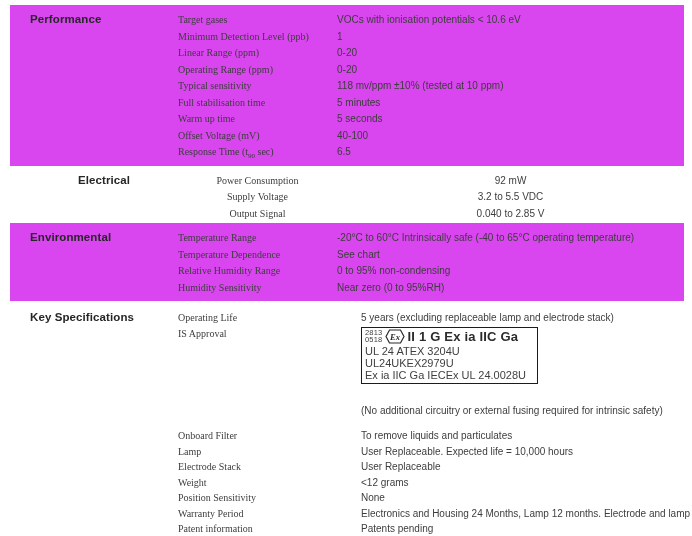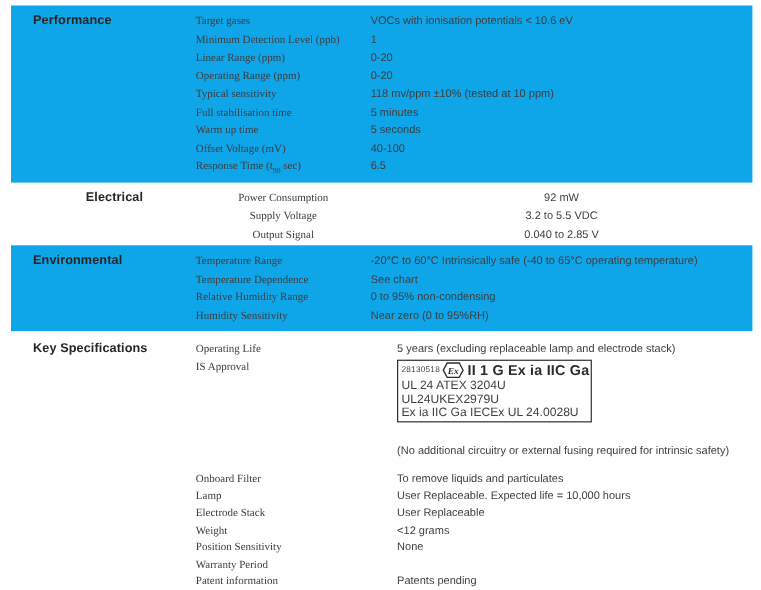--- a/index.html
+++ b/index.html
@@ -15,21 +15,21 @@
     position: relative;
     width: 692px; height: 536px;
     overflow: hidden;
   }
   .section {
     display: flex;
     margin: 0 8px 0 10px;
     padding: 7px 0 5px 20px;
     box-sizing: border-box;
   }
-  .section.shaded { background: #0ea5e9; }
+  .section.shaded { background: #d946ef; }
   .sec-title {
     width: 148px; flex: none;
     font-weight: bold;
     font-size: 11.5px;
     color: #262626;
     padding-top: 1px;
     letter-spacing: 0.1px;
   }
   .rows { flex: 1; min-width: 0; }
   .row { display: flex; line-height: 16.5px; }
@@ -55,21 +55,21 @@
     color: #3f3f3f;
   }
   .atex-top {
     display: flex;
     align-items: center;
     line-height: 1;
     margin: 0 0 1px 0;
     height: 15px;
   }
   .nb-numbers {
-    display: flex; flex-direction: row;
+    display: flex; flex-direction: column;
     font-size: 7.5px; line-height: 7.5px;
     letter-spacing: 0.2px;
     color: #3f3f3f;
     margin-right: 1px;
   }
   .ex-hex { flex: none; margin-right: 2px; }
   .atex-marking {
     font-weight: bold;
     font-size: 13px;
     color: #2b2b2b;
@@ -229,20 +229,21 @@
             <div class="label">Weight</div>
             <div class="value">&lt;12 grams</div>
           </div>
           <div class="row">
             <div class="label">Position Sensitivity</div>
             <div class="value">None</div>
           </div>
           <div class="row">
             <div class="label">Warranty Period</div>
             <div class="value">
+              <div>Electronics and Housing 24 Months, Lamp 12 months. Electrode and lamp</div>
             </div>
           </div>
           <div class="row">
             <div class="label">Patent information</div>
             <div class="value">Patents pending</div>
           </div>
         </div>
 
     </div>
   </div>

